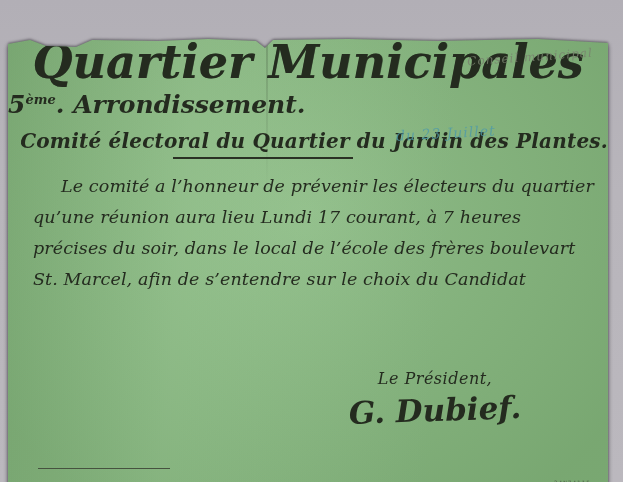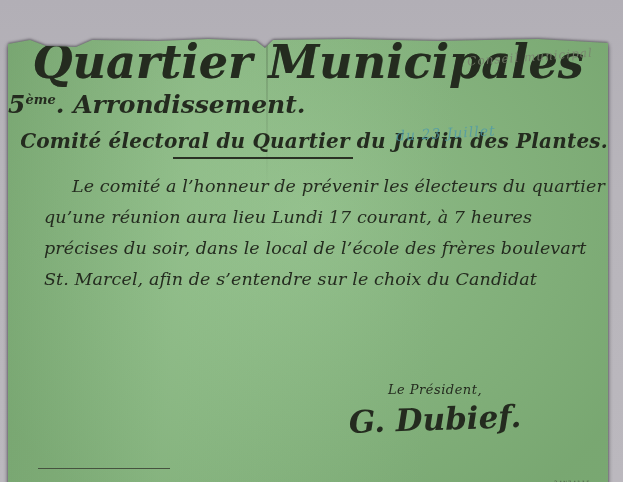--- a/index.html
+++ b/index.html
@@ -65,32 +65,32 @@
     font-size: 20px; font-style: italic; font-weight: 600;
     letter-spacing: 0.2px;
   }
   .committee-underline {
     width: 180px; height: 0;
     border-bottom: 2px solid #2a3124;
     margin: 4px auto 0 auto;
     transform: translateX(-45px);
   }
   .body-par {
-    margin: 12px 22px 0 36px;
+    margin: 12px 22px 0 25px;
     font-size: 17.5px; font-style: italic; font-weight: 500;
     line-height: 31px; letter-spacing: 0.1px;
   }
   .body-line { white-space: nowrap; }
   .body-line.first { padding-left: 28px; }
   .signature {
     position: absolute; top: 326px; right: 58px; width: 230px;
     text-align: center; font-style: italic;
   }
   .sig-for  { font-size: 17px; letter-spacing: 0.5px; }
-  .sig-role { font-size: 13px; margin-top: 18px; letter-spacing: 0.5px; }
+  .sig-role { font-size: 16px; margin-top: 5px; letter-spacing: 0.5px; }
   .sig-name { font-size: 31px; margin-top: 4px; font-weight: 600; transform: rotate(-2deg); }
   .imprint {
     position: absolute; left: 30px; top: 430px;
     font-size: 8.5px; font-style: italic; color: #46523f;
     letter-spacing: 0.4px;
   }
   .imprint-rule {
     width: 132px; height: 0; border-top: 1px solid #46523f; margin-bottom: 2px;
   }
   .catalog-stamp {

